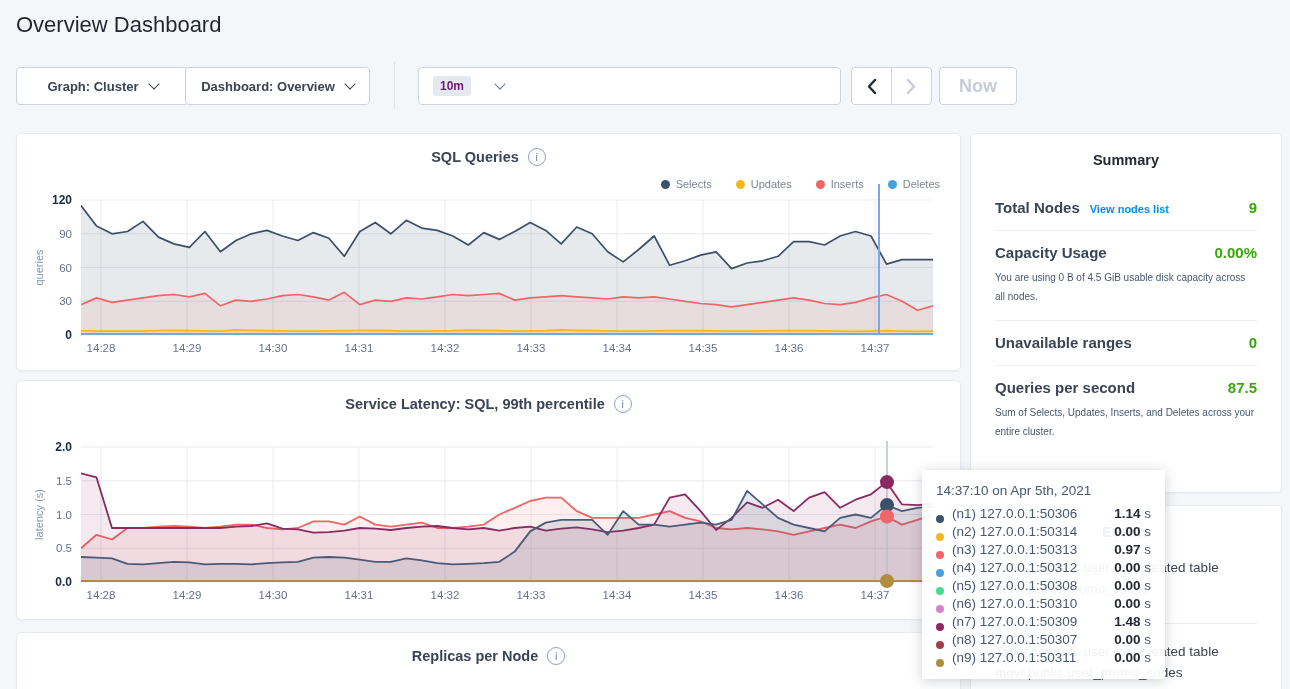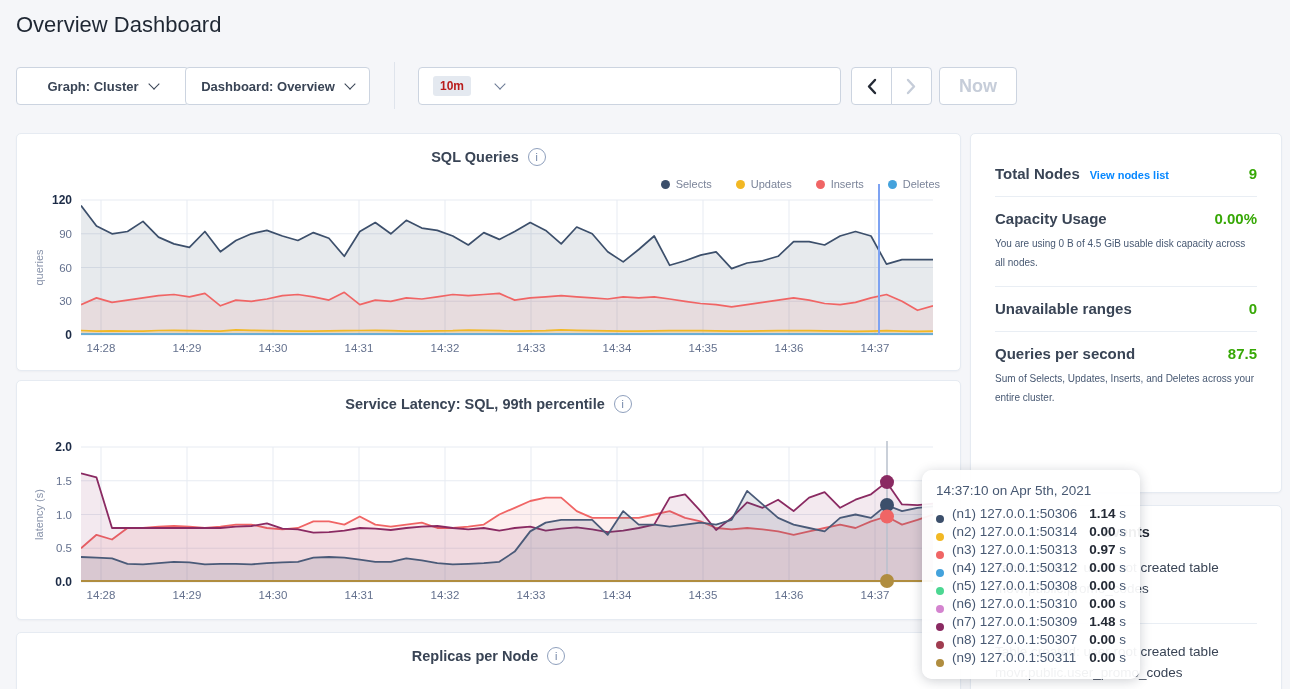--- a/index.html
+++ b/index.html
@@ -10,21 +10,21 @@
   
   .btn{position:absolute;top:67px;height:38px;background:#fff;border:1px solid #ccd4e0;border-radius:4px;
        display:flex;align-items:center;justify-content:center;font-weight:700;font-size:13px;color:#394455;
        box-sizing:border-box;cursor:pointer;font-family:inherit;padding:0;}
   .dd1{left:16px;width:173px;}
   .dd2{left:185px;width:185px;}
   .chev{width:7px;height:7px;border-right:1.5px solid currentColor;border-bottom:1.5px solid currentColor;
         transform:rotate(45deg);display:inline-block;margin-left:11px;margin-top:-4px;}
   .tb-divider{position:absolute;left:394px;top:62px;width:1px;height:47px;background:#dfe4ec;}
   .timepicker{left:418px;width:423px;justify-content:flex-start;padding:0 14px;}
-  .badge{background:#e4e9f0;border-radius:3px;padding:3px 7px;font-size:12px;font-weight:700;color:#b91c1c;margin-right:14px;}
+  .badge{background:#e4e9f0;border-radius:3px;padding:3px 7px;font-size:12px;font-weight:700;color:#701a75;margin-right:14px;}
   .tp-label{font-size:13.5px;font-weight:700;color:#242a35;flex:1;text-align:left;} 
   .nav-prev{left:851px;width:41px;border-radius:4px 0 0 4px;color:#242a35;}
   .nav-next{left:891px;width:41px;border-radius:0 4px 4px 0;color:#c6cdd9;}
   .btn-now{left:939px;width:78px;color:#c6cdd9;font-size:18px;}
 
   
   .card{position:absolute;background:#fff;border:1px solid #e6ebf2;border-radius:5px;box-sizing:border-box;
         box-shadow:0 1px 2px rgba(40,55,80,0.04);}
   .card-sql{left:16px;top:133px;width:945px;height:238px;}
   .card-latency{left:16px;top:380px;width:945px;height:240px;}
@@ -48,22 +48,22 @@
   .sum-link{font-size:11px;font-weight:700;color:#0788ff;margin-left:10px;cursor:pointer;text-decoration:none;}
   .sum-value{margin-left:auto;font-size:15px;font-weight:700;color:#37a806;}
   .sum-desc{font-size:10px;color:#475872;line-height:19px;margin-top:7px;}
 
   
   .card-events{left:970px;top:505px;width:312px;height:200px;padding:0 24px;}
   .event-item{font-size:13.5px;color:#394455;line-height:21px;margin-top:17px;}
   .event-divider{border-top:1px solid #e9eef4;margin-top:24px;}
 
   
-  .tooltip{position:absolute;left:922px;top:470px;width:218px;background:rgba(255,255,255,0.93);
-           border-radius:10px;box-shadow:0 2px 12px rgba(30,40,60,0.22);padding:13px 14px 12px 14px;box-sizing:border-box;z-index:50;}
+  .tooltip{position:absolute;left:922px;top:470px;width:243px;background:rgba(255,255,255,0.93);
+           border-radius:0;box-shadow:0 2px 12px rgba(30,40,60,0.22);padding:13px 14px 12px 14px;box-sizing:border-box;z-index:50;}
   .tt-title{font-size:13.5px;color:#475872;margin-bottom:7px;}
   .tt-row{display:flex;align-items:flex-end;gap:8px;font-size:13.5px;color:#475872;line-height:18px;}
   .tt-dot{width:8px;height:8px;border-radius:50%;flex:none;}
   .tt-val{margin-left:auto;font-weight:700;color:#242a35;}
   .tt-unit{font-weight:400;color:#475872;}
 </style>
 </head>
 <body>
 
 <div class="page">
@@ -228,20 +228,21 @@
   </div>
 
   <div class="card card-replicas">
     <div class="chart-title-row">
       <span class="chart-title">Replicas per Node</span>
       <span class="info-icon">i</span>
     </div>
   </div>
 
   <div class="card card-summary">
+    <div class="panel-title">Summary</div>
 
     <div class="sum-row first">
       <div class="sum-head">
         <span class="sum-label">Total Nodes</span>
         <a class="sum-link">View nodes list</a>
         <span class="sum-value">9</span>
       </div>
     </div>
 
     <div class="sum-row">

